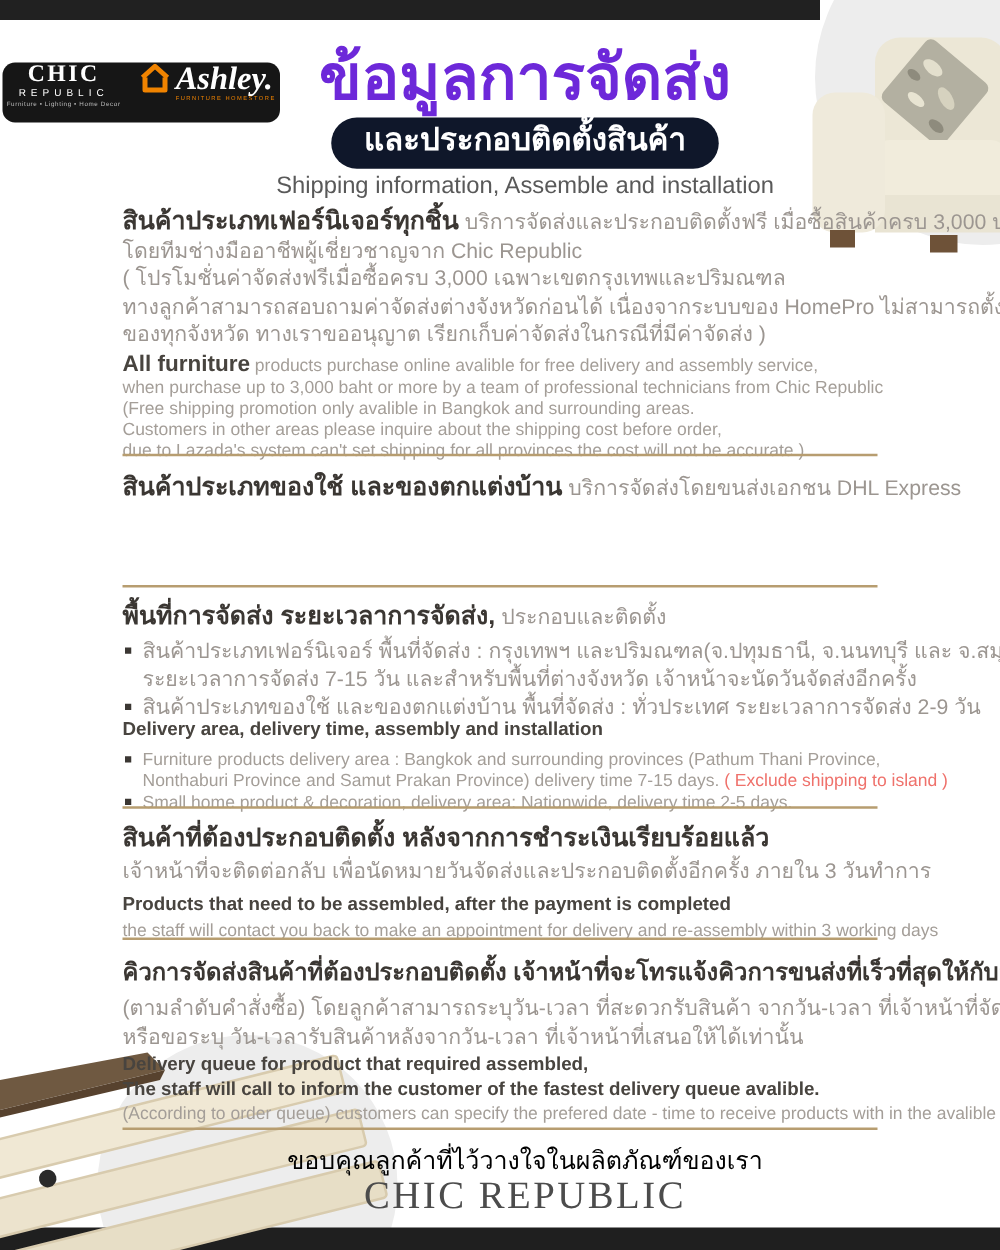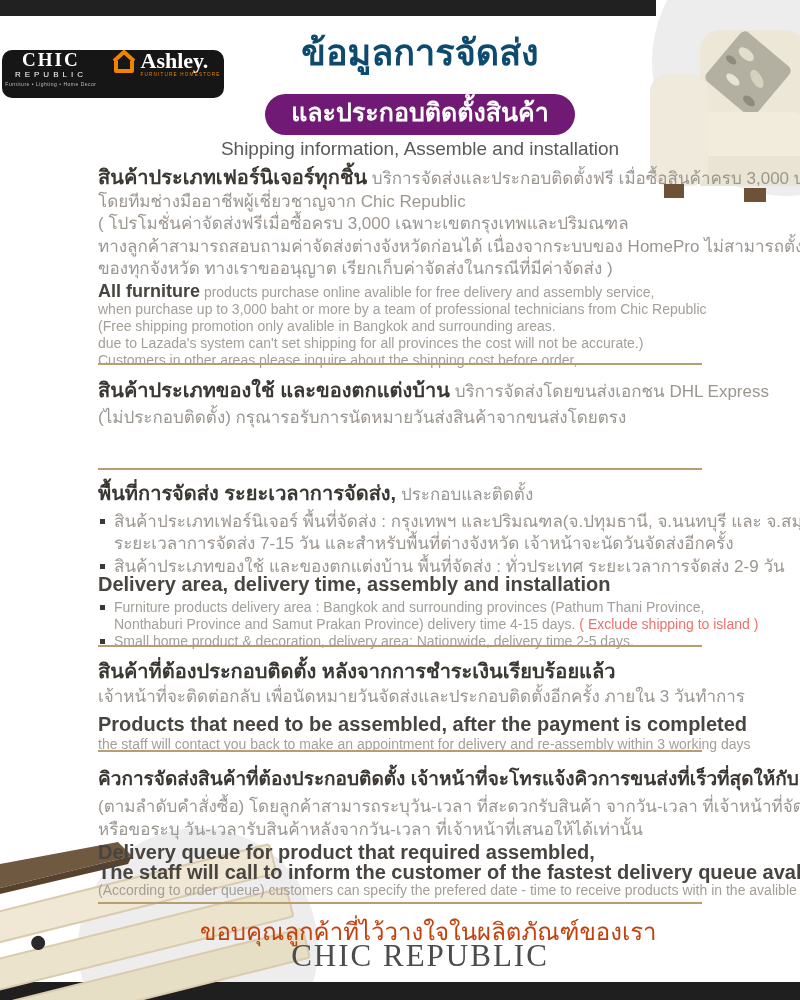--- a/index.html
+++ b/index.html
@@ -16,46 +16,46 @@
   .table-wrap{position:absolute;left:0;top:836px;width:345px;height:164px;overflow:hidden;z-index:3;}
   
   .logo-plate{position:absolute;left:2px;top:50px;width:222px;height:48px;background:#161616;
               border-radius:10px;display:flex;align-items:flex-start;justify-content:center;gap:14px;z-index:5;}
   .chic-logo{color:#fff;text-align:center;line-height:1;}
   .chic-logo .c1{font-family:"Liberation Serif",serif;font-weight:bold;font-size:19px;letter-spacing:2px;}
   .chic-logo .c2{font-size:8px;letter-spacing:4px;margin-top:2px;}
   .chic-logo .c3{font-size:5px;color:#bdbdbd;margin-top:3px;letter-spacing:.5px;}
   .ashley-logo{display:flex;align-items:center;gap:4px;}
   .ashley-text{color:#fff;line-height:1;}
-  .ashley-text .a1{font-family:"Liberation Serif",serif;font-weight:bold;font-size:22px;}
+  .ashley-text .a1{font-family:"Liberation Serif",serif;font-weight:bold;font-style:italic;font-size:26px;}
   .ashley-text .a2{font-size:4.6px;color:#f08300;letter-spacing:1.2px;margin-top:1px;}
   
   .hdr{position:absolute;left:212px;width:416px;text-align:center;z-index:5;}
-  .title{top:30px;font-size:36px;font-weight:bold;color:#0c4a6e;line-height:1.3;}
+  .title{top:30px;font-size:50px;font-weight:bold;color:#6d28d9;line-height:1.3;}
   .badge-row{top:94px;}
-  .badge{display:inline-block;background:#701a75;color:#ffffff;font-weight:bold;font-size:25px;
+  .badge{display:inline-block;background:#0f172a;color:#ffffff;font-weight:bold;font-size:25px;
          padding:5px 26px 8px 26px;border-radius:26px;line-height:1.1;}
   .subtitle{top:138px;font-size:19px;color:#595959;}
   
   .blk{position:absolute;left:98px;width:612px;z-index:5;}
   .thai-reg{font-size:17px;color:#9c9691;line-height:22.5px;white-space:nowrap;}
   .thai-lead{font-size:20px;font-weight:bold;color:#3b3733;}
   .en-reg{font-size:14px;color:#a49e98;line-height:17px;white-space:nowrap;}
   .en-lead{font-size:18px;font-weight:bold;color:#48443f;}
-  .en-head{font-size:20px;font-weight:bold;color:#48443f;line-height:24px;white-space:nowrap;}
+  .en-head{font-size:15px;font-weight:bold;color:#48443f;line-height:24px;white-space:nowrap;}
   .thai-head{font-size:20px;font-weight:bold;color:#3b3733;line-height:26px;white-space:nowrap;}
   .rule{position:absolute;left:98px;width:604px;height:2px;background:#b79d70;z-index:5;}
   .bullet-line{position:relative;padding-left:16px;}
   .sq{position:absolute;left:2px;top:8px;width:5px;height:5px;background:#3b3733;display:inline-block;}
   .sq.en{top:6px;}
   .cont{padding-left:16px;}
   .red{color:#ef716b;}
   
   .footer-thanks{position:absolute;left:200px;top:912px;width:440px;text-align:center;
-                 font-size:24px;color:#c2410c;z-index:5;white-space:nowrap;}
+                 font-size:20px;color:#000000;z-index:5;white-space:nowrap;}
   .footer-brand{position:absolute;left:200px;top:938px;width:440px;text-align:center;
                 font-family:"Liberation Serif","DejaVu Serif",serif;font-size:31px;color:#4c4c4c;
                 letter-spacing:2px;z-index:5;}
 </style>
 </head>
 <body>
 
 <div class="page">
 
   <div class="top-bar"></div>
@@ -124,41 +124,40 @@
     <div class="thai-reg"><span class="thai-lead">สินค้าประเภทเฟอร์นิเจอร์ทุกชิ้น</span><span> บริการจัดส่งและประกอบติดตั้งฟรี เมื่อซื้อสินค้าครบ 3,000 บาทขึ้นไป</span></div>
     <div class="thai-reg">โดยทีมช่างมืออาชีพผู้เชี่ยวชาญจาก Chic Republic</div>
     <div class="thai-reg">( โปรโมชั่นค่าจัดส่งฟรีเมื่อซื้อครบ 3,000 เฉพาะเขตกรุงเทพและปริมณฑล</div>
     <div class="thai-reg">ทางลูกค้าสามารถสอบถามค่าจัดส่งต่างจังหวัดก่อนได้ เนื่องจากระบบของ HomePro ไม่สามารถตั้งค่าจัดส่ง</div>
     <div class="thai-reg">ของทุกจังหวัด ทางเราขออนุญาต เรียกเก็บค่าจัดส่งในกรณีที่มีค่าจัดส่ง )</div>
   </div>
   <div class="blk" style="top:283px;">
     <div class="en-reg"><span class="en-lead">All furniture</span><span> products purchase online avalible for free delivery and assembly service,</span></div>
     <div class="en-reg">when purchase up to 3,000 baht or more by a team of professional technicians from Chic Republic</div>
     <div class="en-reg">(Free shipping promotion only avalible in Bangkok and surrounding areas.</div>
+    <div class="en-reg">Customers in other areas please inquire about the shipping cost before order,</div>
     <div class="en-reg">due to Lazada's system can't set shipping for all provinces the cost will not be accurate.)</div>
-    <div class="en-reg">Customers in other areas please inquire about the shipping cost before order,</div>
   </div>
   <div class="rule" style="top:363px;"></div>
 
   <div class="blk" style="top:377px;">
     <div class="thai-reg" style="line-height:26px;"><span class="thai-lead">สินค้าประเภทของใช้ และของตกแต่งบ้าน</span><span> บริการจัดส่งโดยขนส่งเอกชน DHL Express</span></div>
-    <div class="thai-reg" style="line-height:26px;">(ไม่ประกอบติดตั้ง) กรุณารอรับการนัดหมายวันส่งสินค้าจากขนส่งโดยตรง</div>
   </div>
   <div class="rule" style="top:468px;"></div>
 
   <div class="blk" style="top:480px;">
     <div class="thai-head"><span>พื้นที่การจัดส่ง ระยะเวลาการจัดส่ง,</span><span class="thai-reg" style="font-weight:normal;text-align:right;"> ประกอบและติดตั้ง</span></div>
     <div class="thai-reg bullet-line" style="margin-top:4px;"><span class="sq"></span><span>สินค้าประเภทเฟอร์นิเจอร์ พื้นที่จัดส่ง : กรุงเทพฯ และปริมณฑล(จ.ปทุมธานี, จ.นนทบุรี และ จ.สมุทรปราการ)</span></div>
     <div class="thai-reg cont">ระยะเวลาการจัดส่ง 7-15 วัน และสำหรับพื้นที่ต่างจังหวัด เจ้าหน้าจะนัดวันจัดส่งอีกครั้ง</div>
     <div class="thai-reg bullet-line"><span class="sq"></span><span>สินค้าประเภทของใช้ และของตกแต่งบ้าน พื้นที่จัดส่ง : ทั่วประเทศ ระยะเวลาการจัดส่ง 2-9 วัน</span></div>
   </div>
   <div class="blk" style="top:572px;">
     <div class="en-head">Delivery area, delivery time, assembly and installation</div>
     <div class="en-reg bullet-line" style="margin-top:3px;"><span class="sq en"></span><span>Furniture products delivery area : Bangkok and surrounding provinces (Pathum Thani Province,</span></div>
-    <div class="en-reg cont"><span>Nonthaburi Province and Samut Prakan Province) delivery time 4-15 days. </span><span class="red">( Exclude shipping to island )</span></div>
+    <div class="en-reg cont"><span>Nonthaburi Province and Samut Prakan Province) delivery time 7-15 days. </span><span class="red">( Exclude shipping to island )</span></div>
     <div class="en-reg bullet-line"><span class="sq en"></span><span>Small home product &amp; decoration, delivery area: Nationwide, delivery time 2-5 days.</span></div>
   </div>
   <div class="rule" style="top:645px;"></div>
 
   <div class="blk" style="top:658px;">
     <div class="thai-head">สินค้าที่ต้องประกอบติดตั้ง หลังจากการชำระเงินเรียบร้อยแล้ว</div>
     <div class="thai-reg" style="line-height:25px;">เจ้าหน้าที่จะติดต่อกลับ เพื่อนัดหมายวันจัดส่งและประกอบติดตั้งอีกครั้ง ภายใน 3 วันทำการ</div>
   </div>
   <div class="blk" style="top:712px;">
     <div class="en-head">Products that need to be assembled, after the payment is completed</div>

